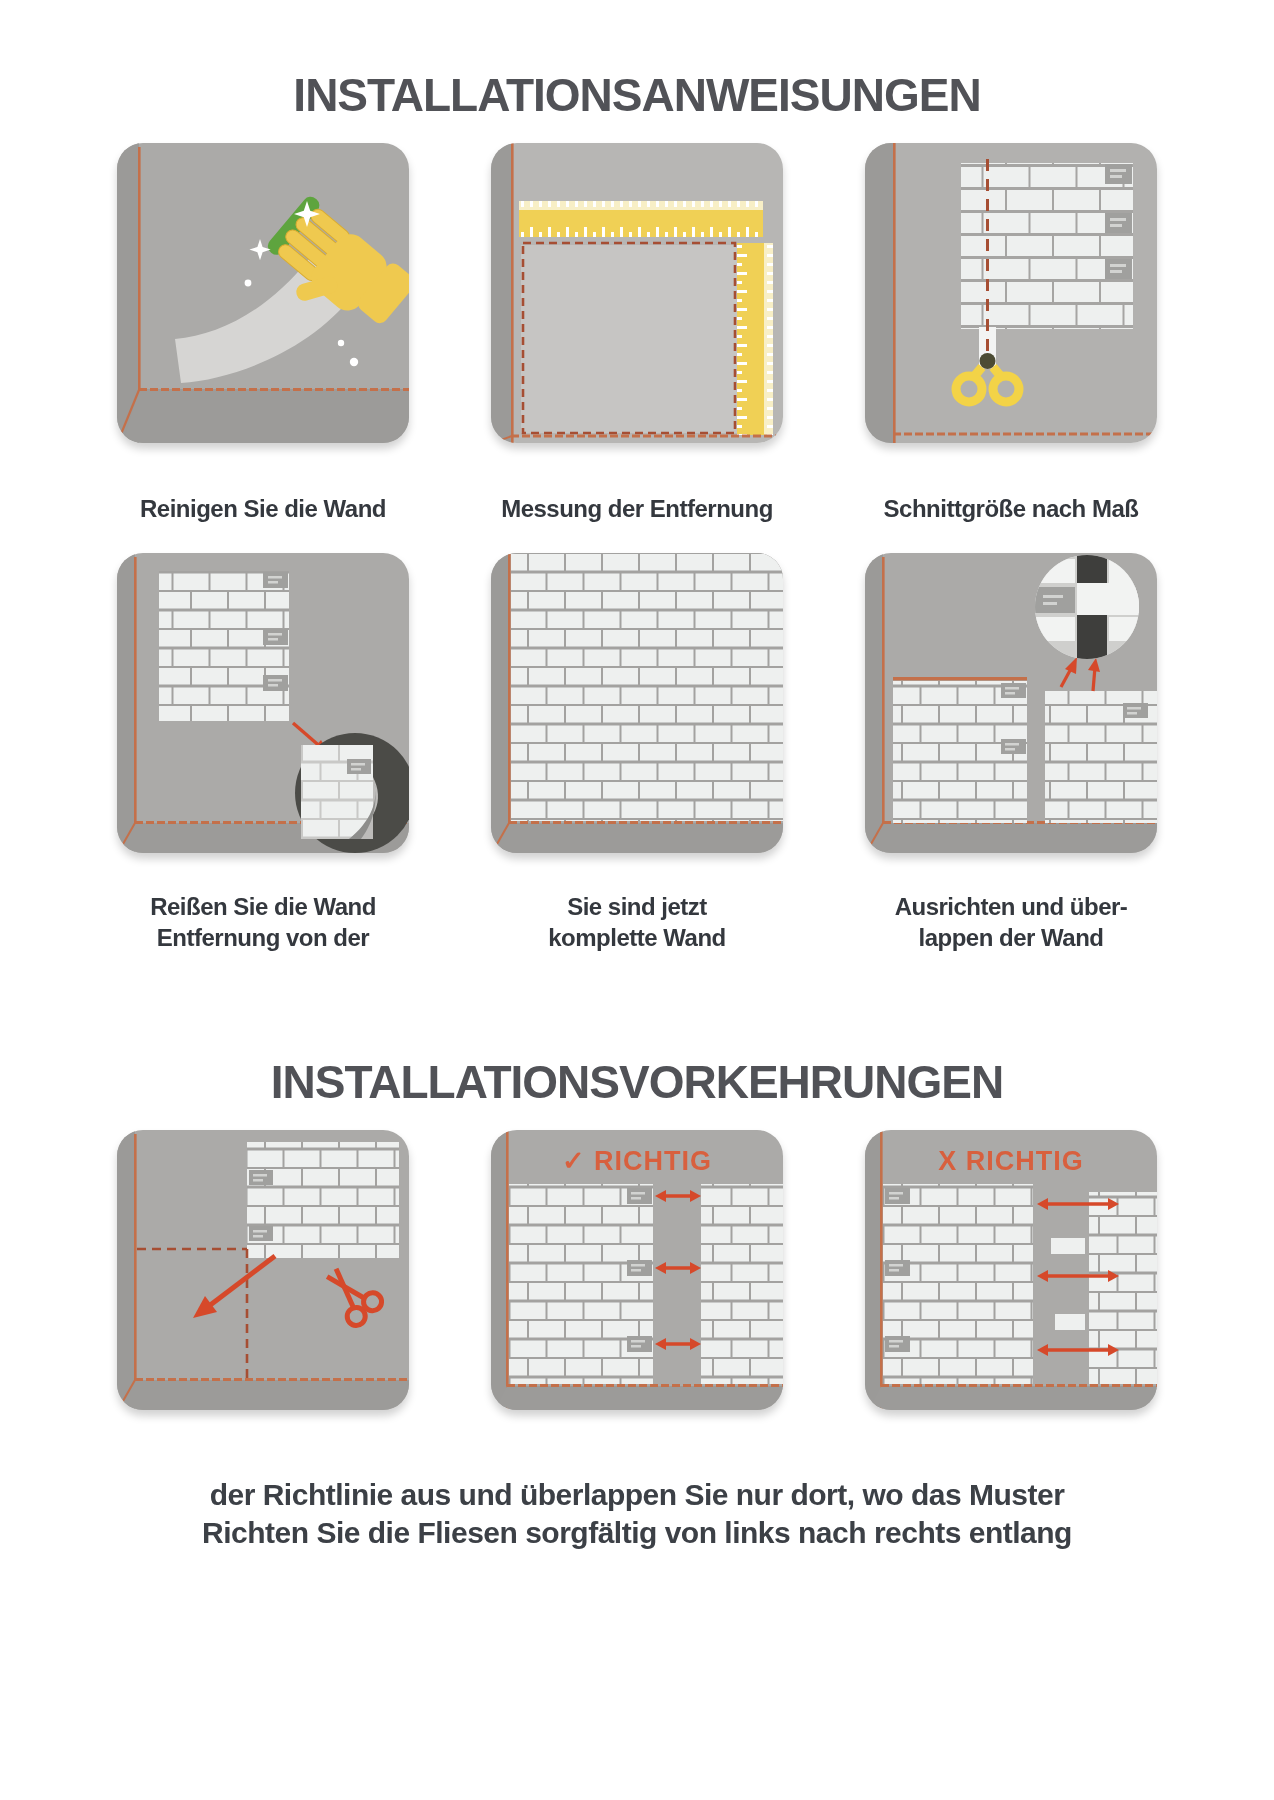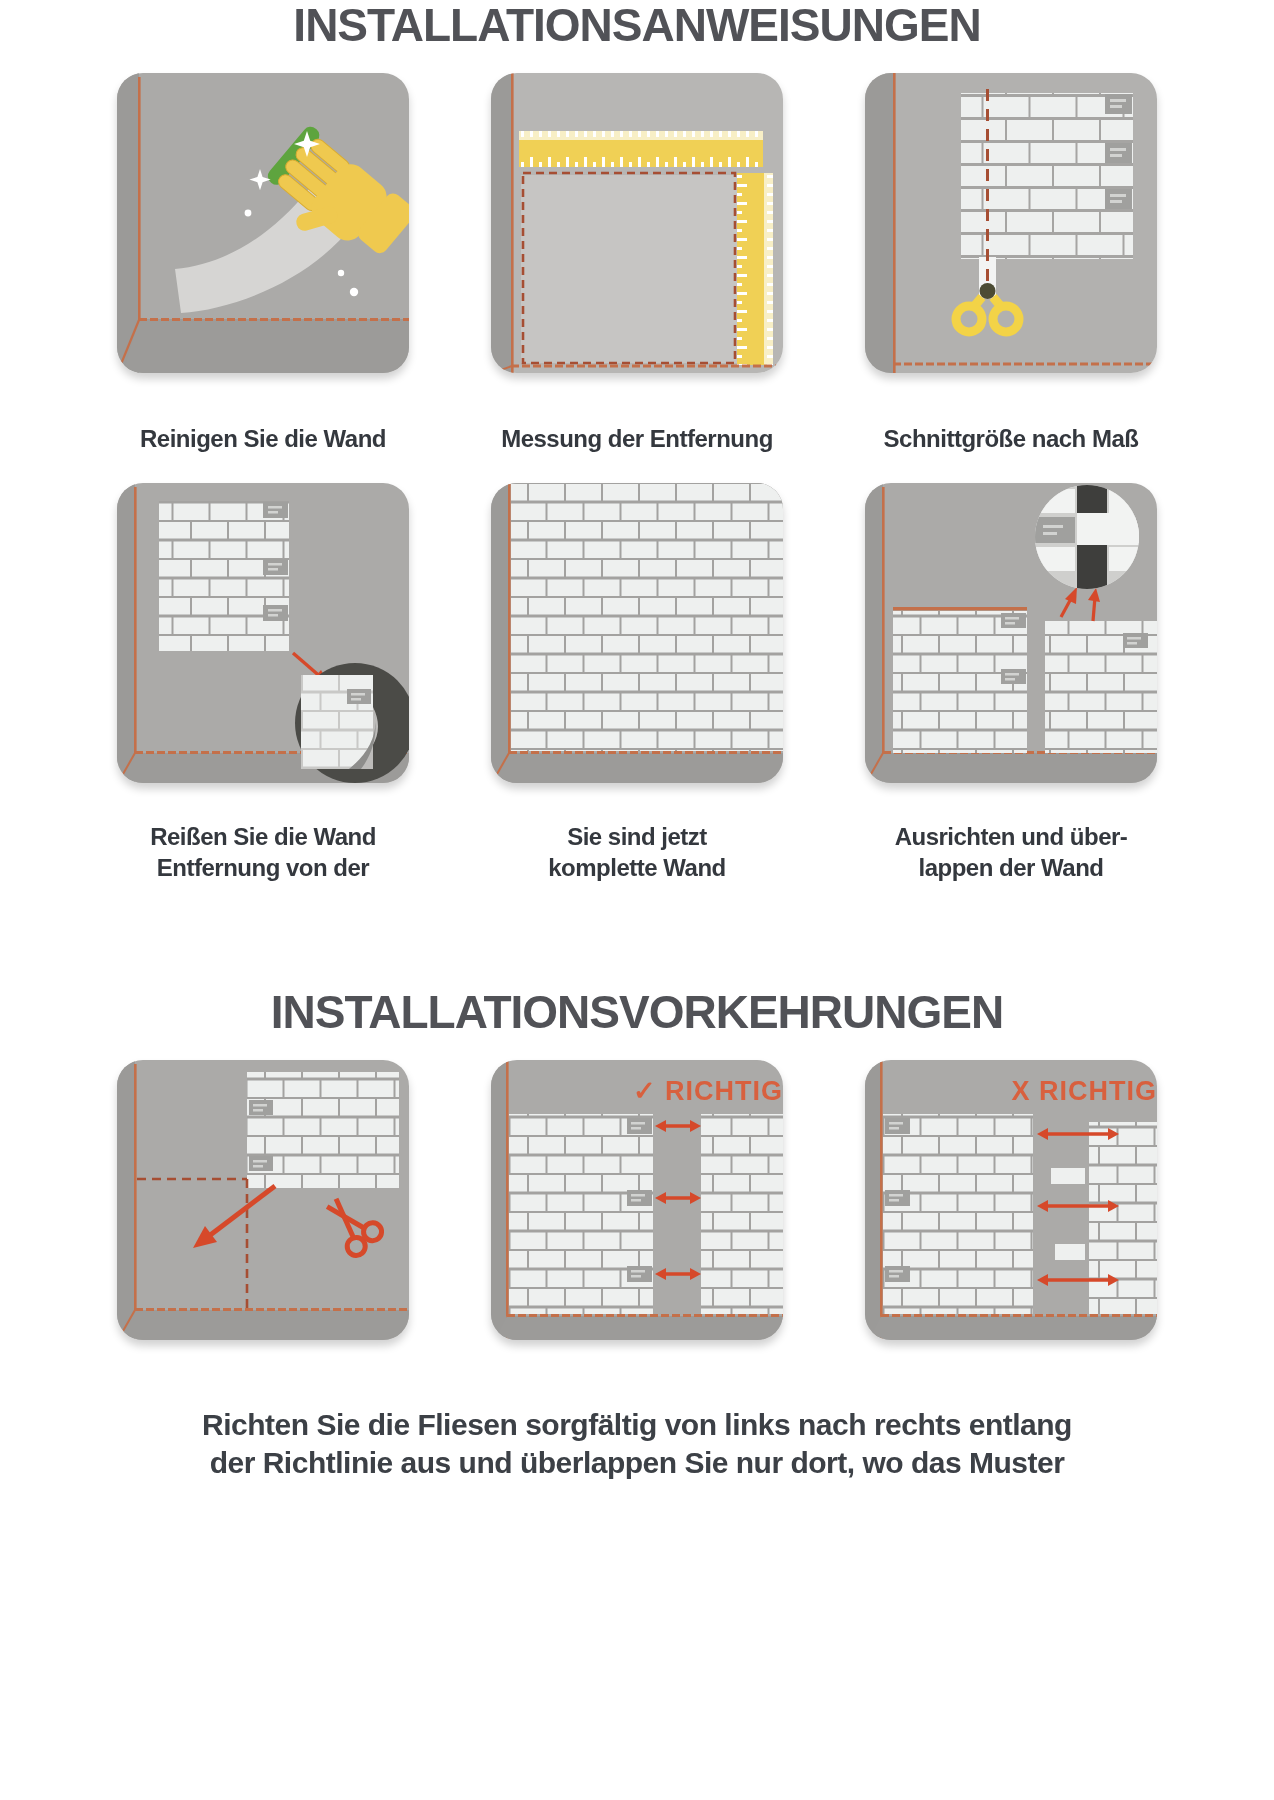--- a/index.html
+++ b/index.html
@@ -9,38 +9,38 @@
     --scissors-yellow:#f3d347; --glove-yellow:#efc94f; --sponge-green:#5ea43e;
     --arrow-red:#d6492a; --label-red:#d8603e; --title-color:#515257; --caption-color:#34383e;
     --inset-dark:#4b4b47;
   }
   *{margin:0;padding:0;box-sizing:border-box;}
   html,body{background:#ffffff;}
   body{font-family:"Liberation Sans", sans-serif;}
   .page{width:1274px;height:1800px;margin:0 auto;background:#fff;overflow:hidden;position:relative;}
   .main-title{
     text-align:center;color:var(--title-color);font-size:46px;font-weight:700;
-    letter-spacing:-1px;line-height:1.1;
+    letter-spacing:-1px;padding-top:70px;line-height:1.1;
   }
   .main-title.second{padding-top:104px;}
   .row{display:flex;justify-content:center;gap:26px;margin-top:22px;}
   .step{width:348px;display:flex;flex-direction:column;align-items:center;}
   .panel{
     width:292px;border-radius:26px;position:relative;line-height:0;
     box-shadow:0 6px 9px rgba(0,0,0,0.18);
   }
   .panel svg{display:block;}
   .caption{
     margin-top:50px;text-align:center;color:var(--caption-color);
     font-size:24px;font-weight:700;letter-spacing:-0.5px;line-height:1.3;min-height:32px;
   }
   .caption2{margin-top:38px;}
   .row.second-row{margin-top:28px;justify-content:center;}
   .panel-label{
-    position:absolute;top:18px;left:0;width:100%;text-align:right;line-height:1;
+    position:absolute;top:18px;left:0;width:100%;text-align:center;line-height:1;
     color:var(--label-red);font-size:27px;font-weight:700;letter-spacing:1px;
   }
   .footer-text{
     margin-top:66px;text-align:center;color:#3c4046;font-size:30px;font-weight:700;
     line-height:1.28;letter-spacing:-0.5px;
   }
 </style>
 </head>
 <body>
 
@@ -519,17 +519,17 @@
             </g>
             <polygon points="16,256 292,256 292,280 4,280" fill="var(--floor)"></polygon>
             <line x1="16" y1="255.5" x2="292" y2="255.5" stroke="var(--corner-line)" stroke-width="2.8" stroke-dasharray="8 3"></line>
           </g>
         </svg>
       </div>
     </div>
   </div>
 
   <div class="footer-text">
+    <div>der Richtlinie aus und überlappen Sie nur dort, wo das Muster</div>
     <div>Richten Sie die Fliesen sorgfältig von links nach rechts entlang</div>
-    <div>der Richtlinie aus und überlappen Sie nur dort, wo das Muster</div>
   </div>
 
 </div>
 
 </body></html>

